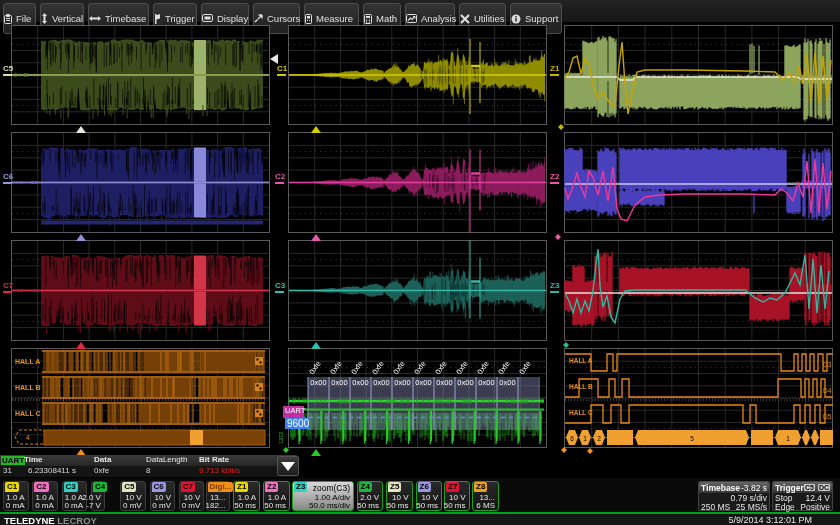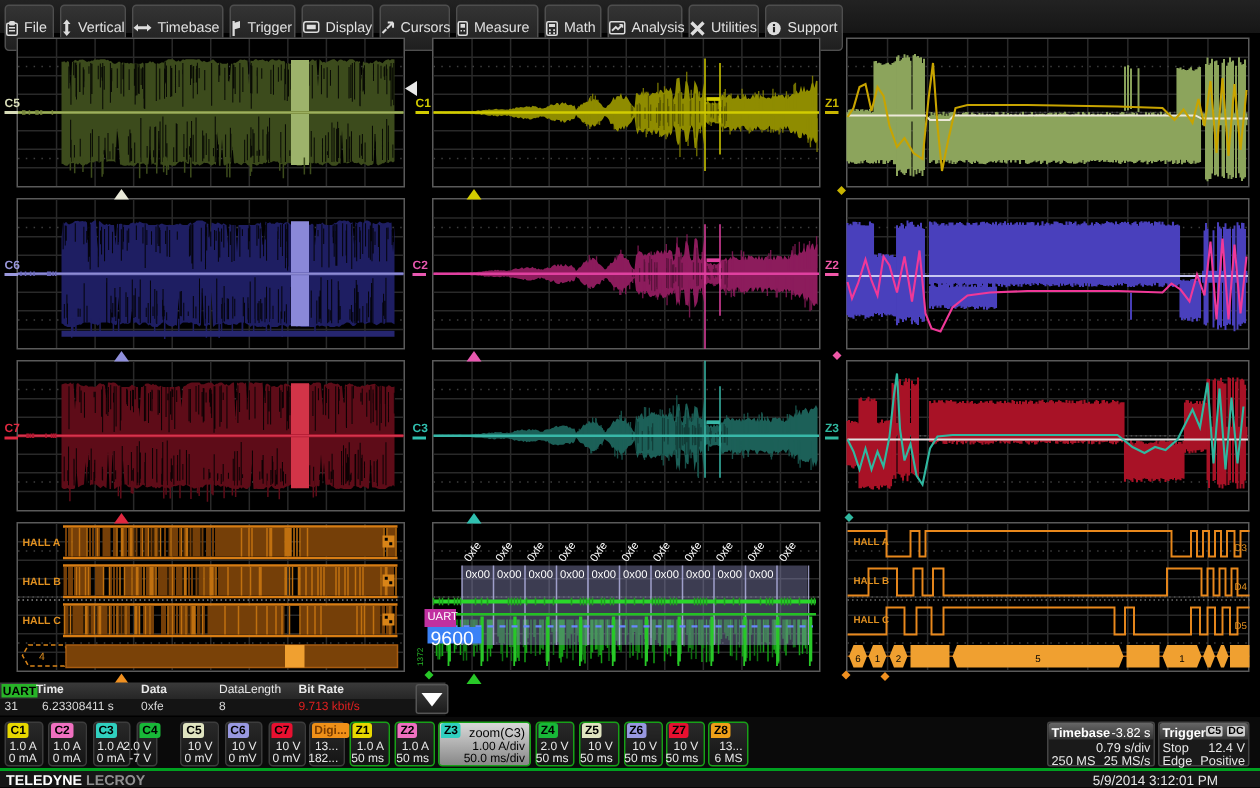--- a/index.html
+++ b/index.html
@@ -363,21 +363,21 @@
 <svg style="left:563px;top:342px" width="6" height="6">
     <path d="M3 0L6 3L3 6L0 3Z" fill="#30b8a0"></path>
   </svg>
 <svg style="left:561px;top:447px" width="6" height="6">
     <path d="M3 0L6 3L3 6L0 3Z" fill="#f09020"></path>
   </svg>
 <svg style="left:270px;top:54px" width="8" height="10">
     <path d="M8 0V10L0 5Z" fill="#e8e8e8"></path>
   </svg>
 <div class="abs" style="left:283px;top:406px;width:21px;height:12px;background:#c030a0;color:#fff;font-size:7.5px;padding-left:2px">UART</div>
-<div class="abs" style="left:285px;top:418px;width:36px;height:11px;background:#3b82f6;color:#fff;font-size:13px;padding-left:2px">9600</div>
+<div class="abs" style="left:285px;top:418px;width:24px;height:11px;background:#3b82f6;color:#fff;font-size:10px;padding-left:2px">9600</div>
 <div class="abs" style="left:278px;top:430px;width:14px;height:14px;color:#28b828;font-size:5.5px;transform:rotate(-90deg)">1372</div>
 <div class="abs" style="left:0px;top:455px;width:297px;height:11px;background:linear-gradient(#3a3a3a,#262626)"></div>
 <div class="abs" style="left:0px;top:466px;width:297px;height:11px;background:#141414"></div>
 <div class="abs" style="left:1px;top:456px;width:24px;height:9px;background:#28b428;color:#000;font-size:8px;font-weight:bold;text-align:center;line-height:9px">UART</div>
 <div class="abs" style="left:24px;top:455px;color:#e8e8e8;font-size:8px;font-weight:bold">Time</div>
 <div class="abs" style="left:94px;top:455px;color:#e8e8e8;font-size:8px;font-weight:bold">Data</div>
 <div class="abs" style="left:146px;top:455px;color:#e8e8e8;font-size:8px;font-weight:normal">DataLength</div>
 <div class="abs" style="left:199px;top:455px;color:#e8e8e8;font-size:8px;font-weight:bold">Bit Rate</div>
 <div class="abs" style="left:3px;top:466px;color:#d8d8d8;font-size:8px">31</div>
 <div class="abs" style="left:28px;top:466px;color:#d8d8d8;font-size:8px">6.23308411 s</div>

